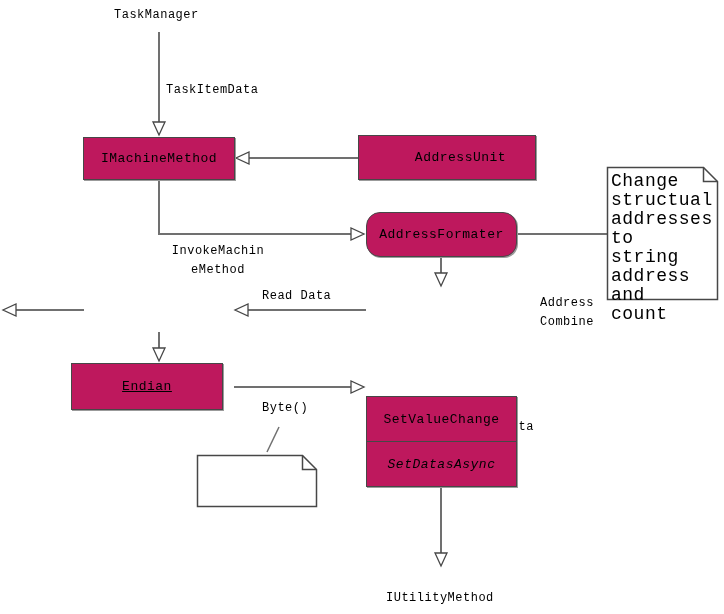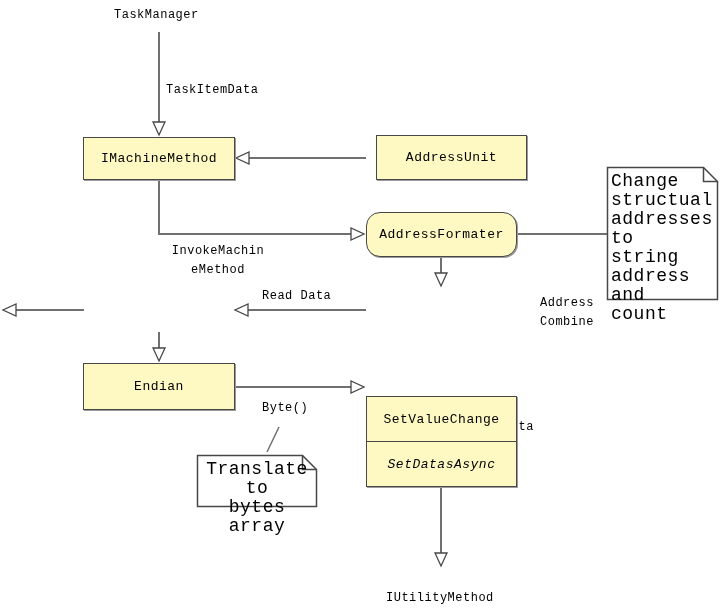--- a/index.html
+++ b/index.html
@@ -8,21 +8,21 @@
     width: 724px;
     height: 614px;
     background: #ffffff;
     overflow: hidden;
     font-family: "Liberation Mono", "DejaVu Sans Mono", monospace;
     color: #000000;
   }
   .edges { position: absolute; left: 0; top: 0; width: 724px; height: 614px; }
   .node {
     position: absolute;
-    background: #fef9c3;
+    background: #be185d;
     border: 1px solid #474747;
     box-shadow: 1px 1px 0 #9b9b9b;
     display: flex;
     align-items: center;
     justify-content: center;
     font-size: 13px;
     letter-spacing: 0.5px;
     white-space: nowrap;
   }
   .lbl {
@@ -35,25 +35,25 @@
   .lbl.center { text-align: center; }
   .note-text {
     position: absolute;
     font-size: 18px;
     letter-spacing: 0.5px;
     white-space: pre-line;
     line-height: 19px;
   }
   
   #n-imachinemethod  { left: 83px;  top: 137px; width: 150px; height: 41px; }
-  #n-addressunit     { left: 376px; top: 135px; width: 149px; height: 43px; }
+  #n-addressunit     { left: 358px; top: 135px; width: 149px; height: 43px; padding-left: 27px; }
   #n-addressformater { left: 366px; top: 212px; width: 149px; height: 43px; border-radius: 14px; }
   #n-getdatasasync   { left: 84px;  top: 288px; width: 149px; height: 43px; }
   #n-addresscombiner { left: 366px; top: 288px; width: 149px; height: 43px; }
-  #n-endian          { left: 83px;  top: 363px; width: 150px; height: 45px; }
+  #n-endian          { left: 71px;  top: 363px; width: 150px; height: 45px; text-decoration: underline; }
   #n-setvaluechange  { left: 366px; top: 363px; width: 149px; height: 45px; margin-top: 33px; }
   #n-setdatasasync   { left: 366px; top: 441px; width: 149px; height: 44px; font-style: italic; }
 
   #l-taskmanager    { left: 114px; top: 6px;  }
   #l-taskitemdata   { left: 166px; top: 81px; }
   #l-invoke         { left: 150px; top: 242px; width: 136px; }
   #l-readdata       { left: 262px; top: 287px; }
   #l-addresscombine { left: 540px; top: 294px; }
   #l-byte           { left: 262px; top: 399px; }
   #l-writedata      { left: 457px; top: 418px; }
@@ -133,16 +133,14 @@
   <div class="node" id="n-endian">Endian</div>
   <div class="node" id="n-setvaluechange">SetValueChange</div>
   <div class="node" id="n-setdatasasync">SetDatasAsync</div>
 
   <div class="note-text" id="t-note-change">Change
 structual
 addresses to
 string
 address and
 count</div>
-  <div class="note-text" id="t-note-translate">Translate to
-bytes array</div>
 
 </div>
 
 </body></html>

